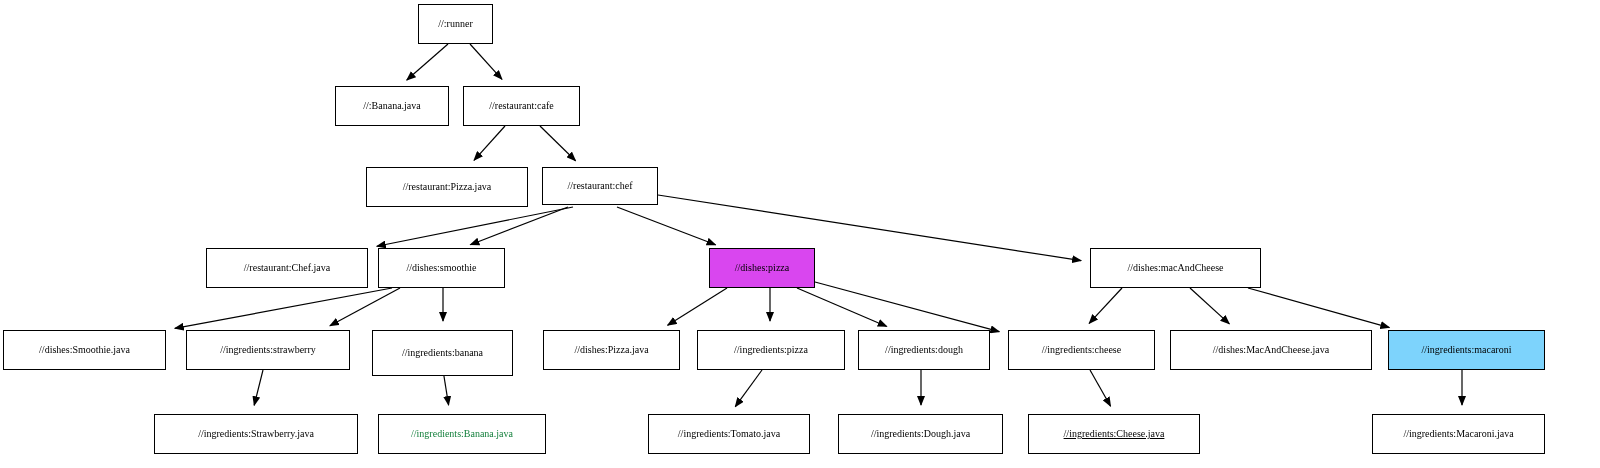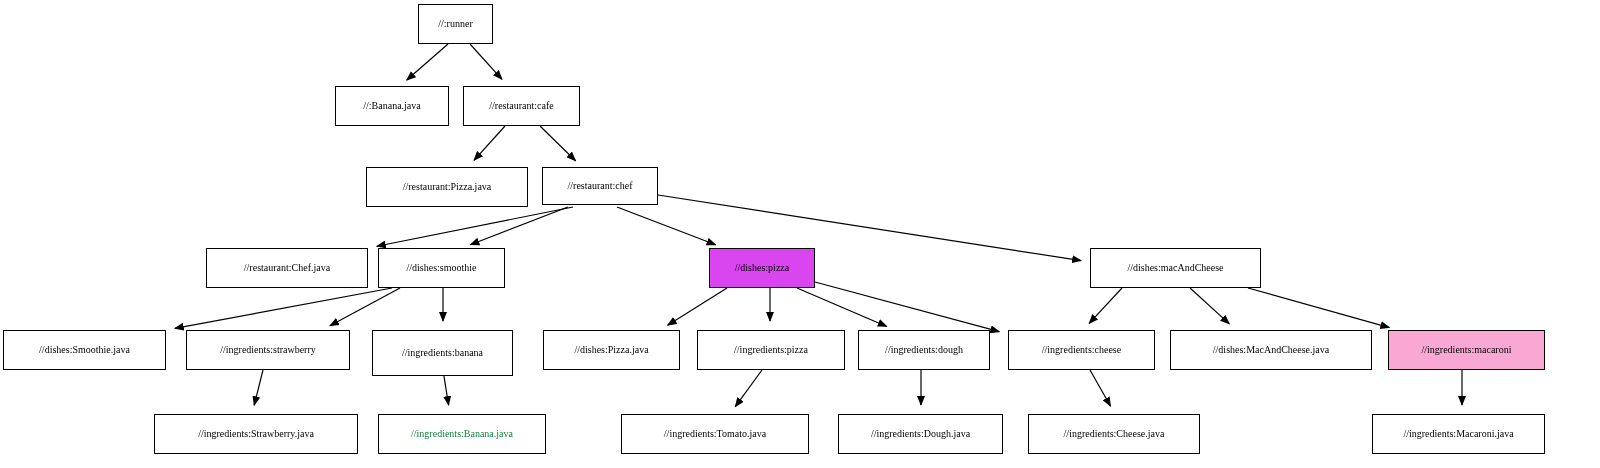--- a/index.html
+++ b/index.html
@@ -123,35 +123,35 @@
       </div>
       <div class="node" style="left: 858px; top: 330px; width: 132px; height: 40px; border-color: rgb(0, 0, 0); background: rgb(255, 255, 255);">
         <span class="node-label" style="color: rgb(0, 0, 0);">//ingredients:dough</span>
       </div>
       <div class="node" style="left: 1008px; top: 330px; width: 147px; height: 40px; border-color: rgb(0, 0, 0); background: rgb(255, 255, 255);">
         <span class="node-label" style="color: rgb(0, 0, 0);">//ingredients:cheese</span>
       </div>
       <div class="node" style="left: 1170px; top: 330px; width: 202px; height: 40px; border-color: rgb(0, 0, 0); background: rgb(255, 255, 255);">
         <span class="node-label" style="color: rgb(0, 0, 0);">//dishes:MacAndCheese.java</span>
       </div>
-      <div class="node" style="left: 1388px; top: 330px; width: 157px; height: 40px; border-color: rgb(0, 0, 0); background: #f9a8d4;">
+      <div class="node" style="left: 1388px; top: 330px; width: 157px; height: 40px; border-color: rgb(0, 0, 0); background: #7dd3fc;">
         <span class="node-label" style="color: rgb(0, 0, 0);">//ingredients:macaroni</span>
       </div>
       <div class="node" style="left: 154px; top: 414px; width: 204px; height: 40px; border-color: rgb(0, 0, 0); background: rgb(255, 255, 255);">
         <span class="node-label" style="color: rgb(0, 0, 0);">//ingredients:Strawberry.java</span>
       </div>
       <div class="node" style="left: 378px; top: 414px; width: 168px; height: 40px; border-color: rgb(0, 0, 0); background: rgb(255, 255, 255);">
         <span class="node-label" style="color: #15803d;">//ingredients:Banana.java</span>
       </div>
-      <div class="node" style="left: 621px; top: 414px; width: 188px; height: 40px; border-color: rgb(0, 0, 0); background: rgb(255, 255, 255);">
+      <div class="node" style="left: 648px; top: 414px; width: 162px; height: 40px; border-color: rgb(0, 0, 0); background: rgb(255, 255, 255);">
         <span class="node-label" style="color: rgb(0, 0, 0);">//ingredients:Tomato.java</span>
       </div>
       <div class="node" style="left: 838px; top: 414px; width: 165px; height: 40px; border-color: rgb(0, 0, 0); background: rgb(255, 255, 255);">
         <span class="node-label" style="color: rgb(0, 0, 0);">//ingredients:Dough.java</span>
       </div>
       <div class="node" style="left: 1028px; top: 414px; width: 172px; height: 40px; border-color: rgb(0, 0, 0); background: rgb(255, 255, 255);">
-        <span class="node-label" style="color: rgb(0, 0, 0);">//ingredients:Cheese.java</span>
+        <span class="node-label" style="color: rgb(0, 0, 0); text-decoration: underline;">//ingredients:Cheese.java</span>
       </div>
       <div class="node" style="left: 1372px; top: 414px; width: 173px; height: 40px; border-color: rgb(0, 0, 0); background: rgb(255, 255, 255);">
         <span class="node-label" style="color: rgb(0, 0, 0);">//ingredients:Macaroni.java</span>
       </div>
     </div>
 </div>
 
 </body></html>

